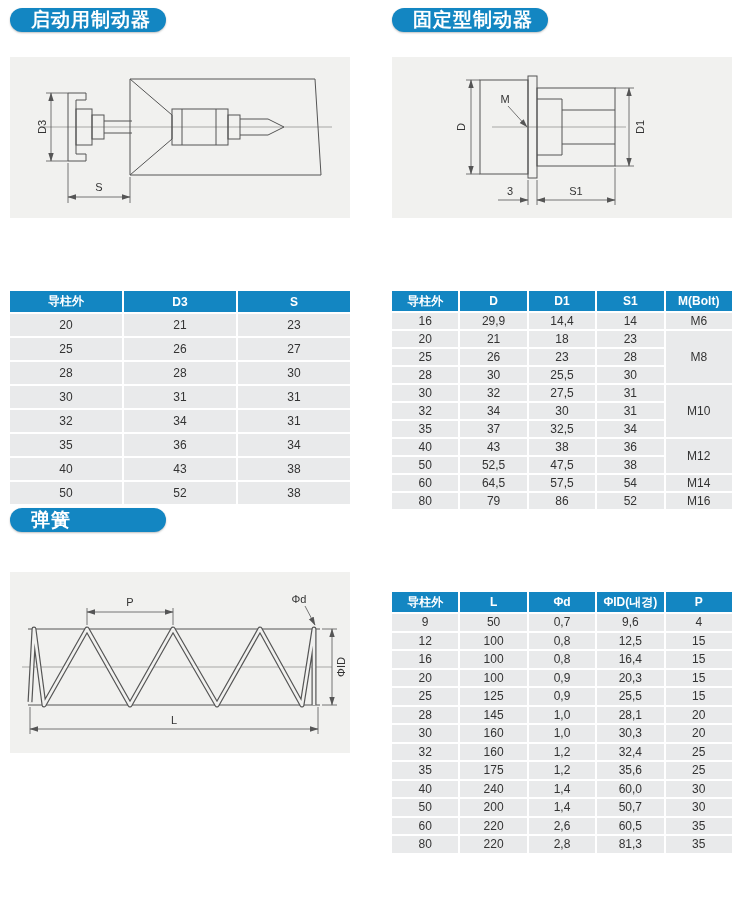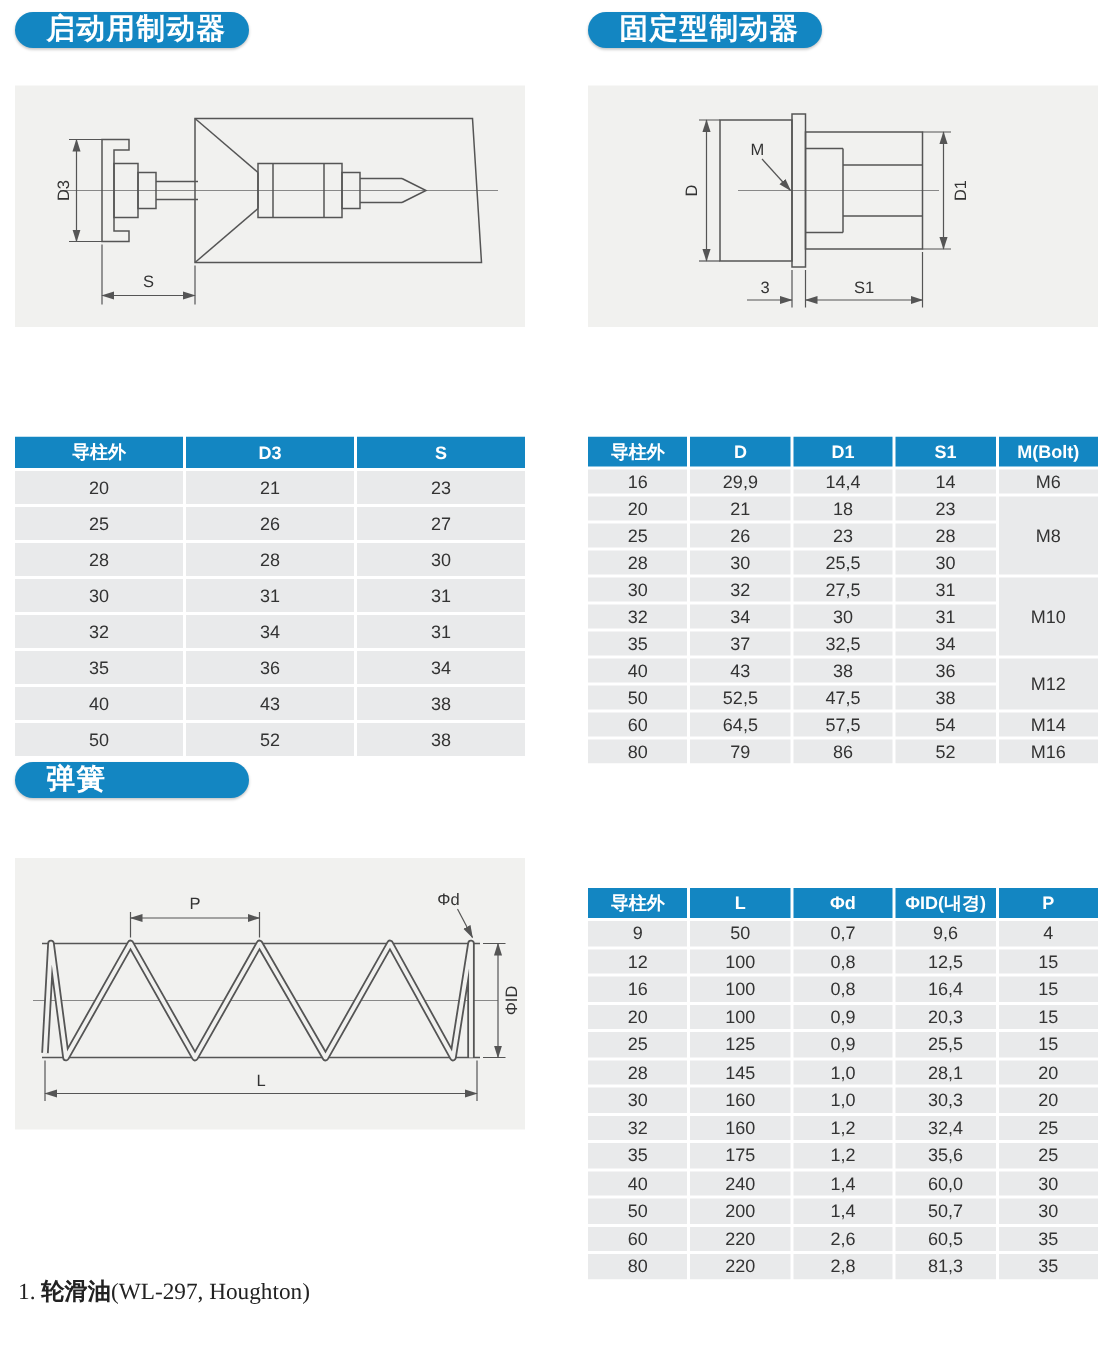--- a/index.html
+++ b/index.html
@@ -424,19 +424,15 @@
             <td>2,8</td>
             <td>81,3</td>
             <td>35</td>
           </tr>
         </tbody>
       </table>
   </div>
 
 
   <div class="lube-list">
-    <div class="lube-item">
-      <span>1.</span>
-      <span class="lube-name">轮滑油</span><span>(WL-297, Houghton)</span>
-    </div>
   </div>
 
 </div>
 
 </body></html>

